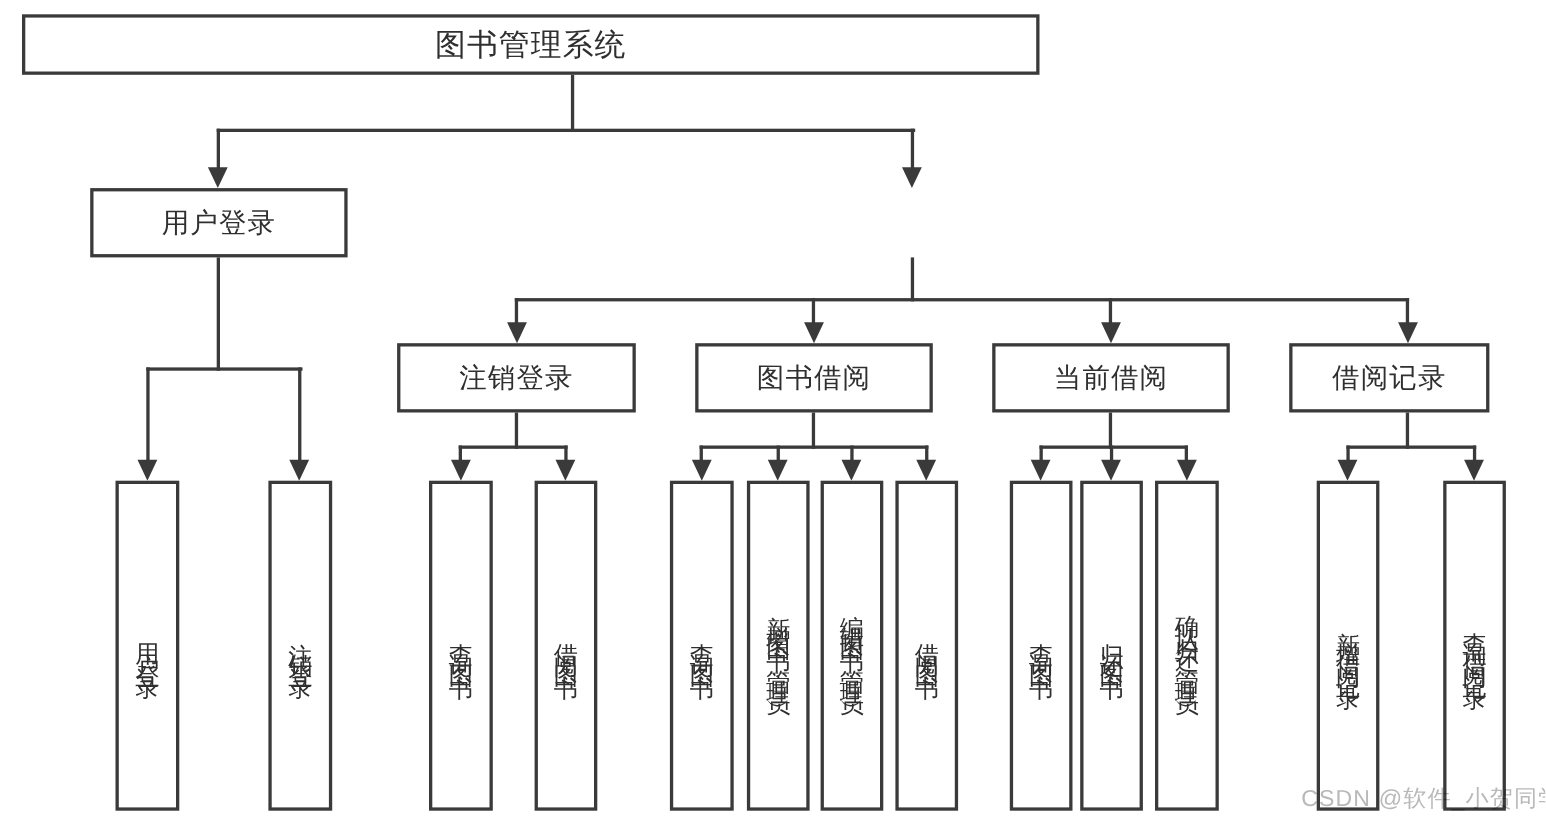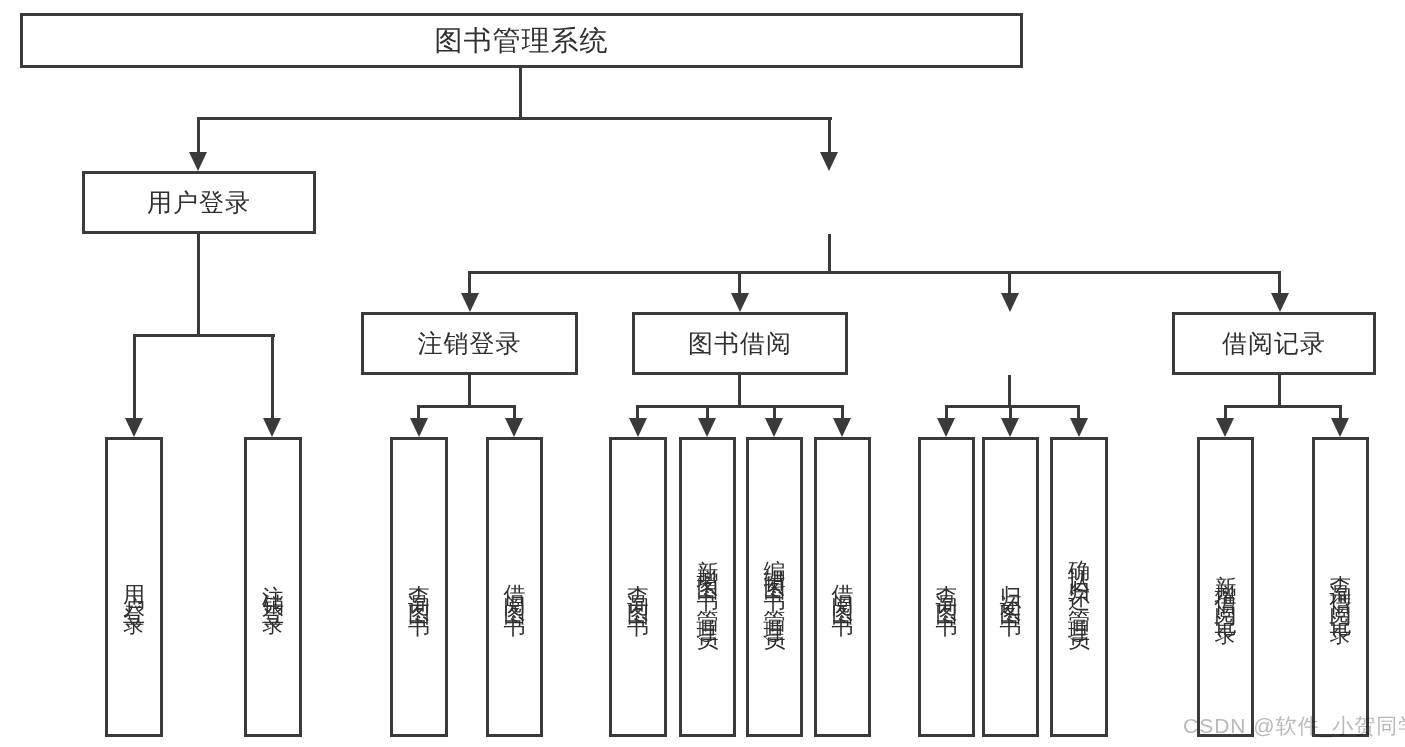--- a/index.html
+++ b/index.html
@@ -31,21 +31,21 @@
     position:absolute;left:1183px;top:712px;
     font-size:21px;color:#b9b9b9;mix-blend-mode:multiply;
     white-space:nowrap;z-index:10;letter-spacing:1px;
   }
 </style>
 </head>
 <body>
 
 <div class="canvas">
 
-  <div class="box root" style="left:20px;top:13px;width:1003px;height:55px;">
+  <div class="box root" style="left:20px;top:13px;width:925px;height:55px;">
     <span>图书管理系统</span>
   </div>
 
   <div class="ln" style="left:519px;top:68px;width:3px;height:52px;"></div>
   <div class="ln" style="left:197px;top:117px;width:635px;height:3px;"></div>
   <div class="ln" style="left:197px;top:117px;width:3px;height:38px;"></div>
   <div class="arw" style="left:189px;top:152px;"></div>
   <div class="ln" style="left:828px;top:117px;width:3px;height:38px;"></div>
   <div class="arw" style="left:820px;top:152px;"></div>
 
@@ -70,21 +70,24 @@
   <div class="arw" style="left:1001px;top:293px;"></div>
   <div class="ln" style="left:1278px;top:271px;width:3px;height:25px;"></div>
   <div class="arw" style="left:1271px;top:293px;"></div>
 
   <div class="box" style="left:361px;top:312px;width:217px;height:63px;">
     <span>注销登录</span>
   </div>
   <div class="box" style="left:632px;top:312px;width:216px;height:63px;">
     <span>图书借阅</span>
   </div>
-  <div class="box" style="left:1172px;top:312px;width:204px;height:63px;">
+  <div class="box" style="left:902px;top:312px;width:216px;height:63px;">
+    <span>当前借阅</span>
+  </div>
+  <div class="box" style="left:1172px;top:312px;width:182px;height:63px;">
     <span>借阅记录</span>
   </div>
 
   <div class="ln" style="left:468px;top:375px;width:3px;height:33px;"></div>
   <div class="ln" style="left:417px;top:405px;width:99px;height:3px;"></div>
   <div class="ln" style="left:417px;top:405px;width:3px;height:16px;"></div>
   <div class="arw" style="left:410px;top:418px;"></div>
   <div class="ln" style="left:513px;top:405px;width:3px;height:16px;"></div>
   <div class="arw" style="left:505px;top:418px;"></div>
 

